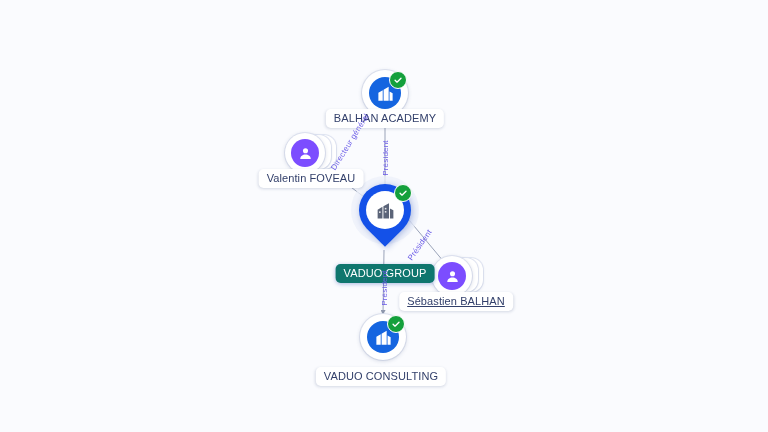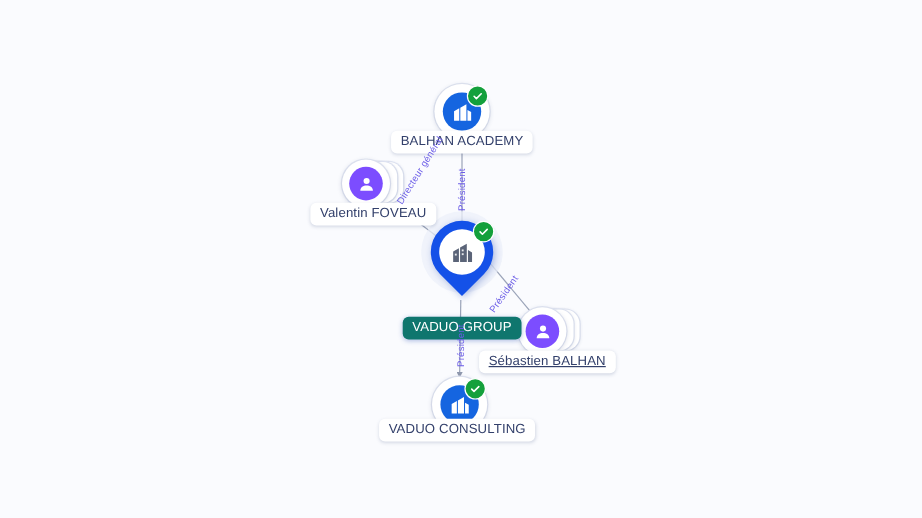--- a/index.html
+++ b/index.html
@@ -281,21 +281,21 @@
             </svg>
           </div>
         </div>
       </div>
     </div>
   <div id="label-layer">
       <div class="node-label" style="left: 385px; top: 109px;">BALHAN ACADEMY</div>
       <div class="node-label" style="left: 311px; top: 169px;">Valentin FOVEAU</div>
       <div class="node-label focus" style="left: 385px; top: 236px;">VADUO GROUP</div>
       <div class="node-label" style="left: 456px; top: 292px; text-decoration: underline;">Sébastien BALHAN</div>
-      <div class="node-label" style="left: 381px; top: 349px;">VADUO CONSULTING</div>
+      <div class="node-label" style="left: 381px; top: 367px;">VADUO CONSULTING</div>
     </div>
   <div id="edge-label-layer">
       <div class="edge-label" style="left: 385px; top: 158px; transform: translate(-50%, -50%) rotate(-90deg);">Président</div>
       <div class="edge-label" style="left: 384px; top: 288px; transform: translate(-50%, -50%) rotate(-90deg);">Président</div>
       <div class="edge-label" style="left: 350px; top: 142px; transform: translate(-50%, -50%) rotate(-58deg);">Directeur général</div>
       <div class="edge-label" style="left: 420px; top: 245px; transform: translate(-50%, -50%) rotate(-55deg);">Président</div>
     </div>
 
 </div>
 

